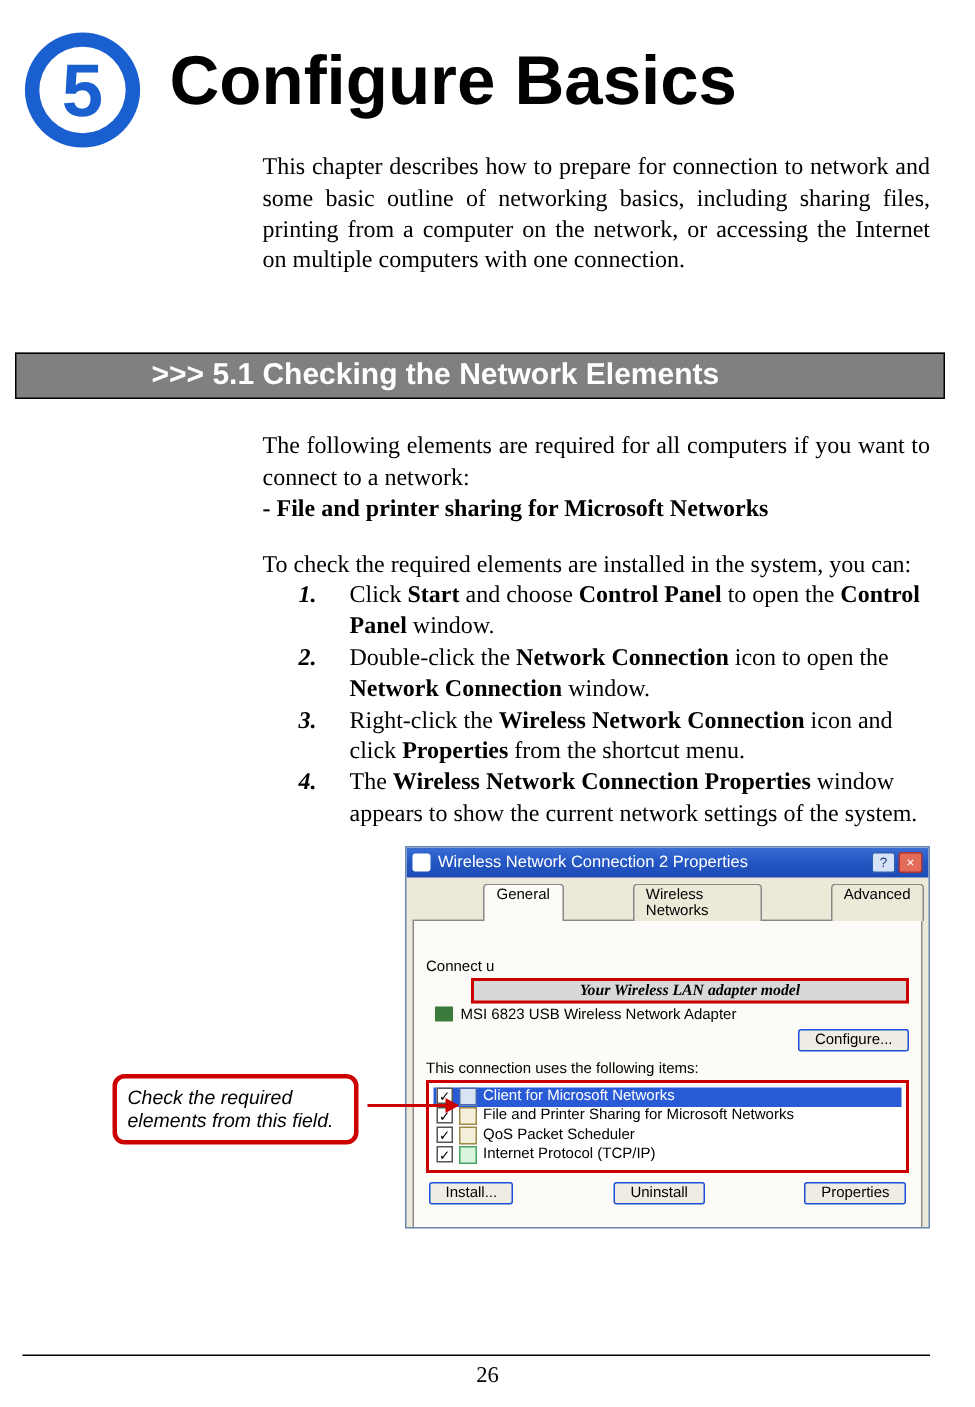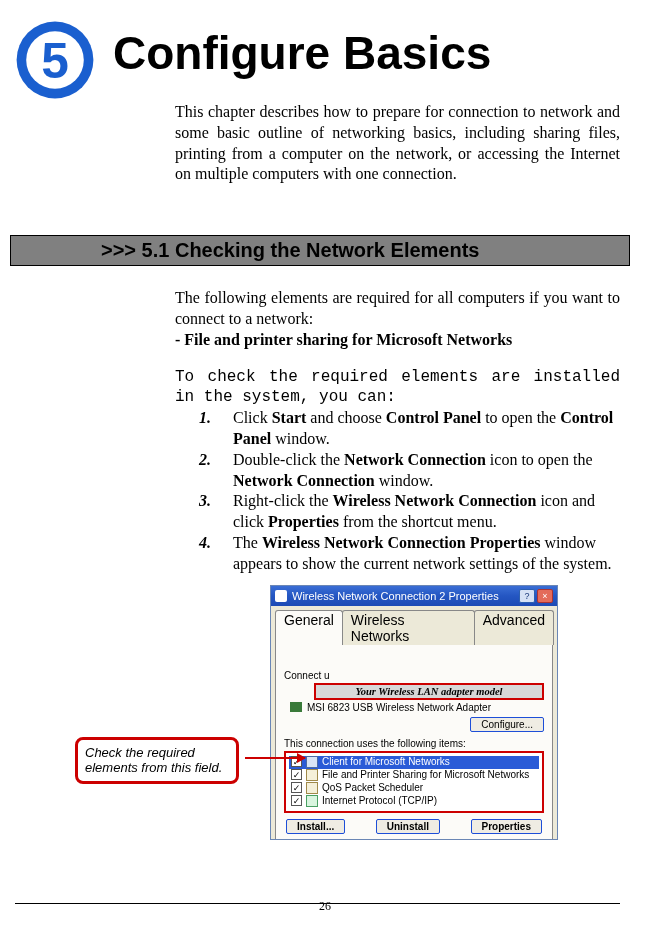--- a/index.html
+++ b/index.html
@@ -38,38 +38,38 @@
     .intro {
       margin-left: 160px;
       font-size: 16px;
       text-align: justify;
       line-height: 1.3;
       margin-top: 2px;
       margin-bottom: 50px;
     }
     .section-bar {
       background: #808080;
-      color: #000000;
+      color: #ffffff;
       font-family: Arial, Helvetica, sans-serif;
       font-size: 20px;
       font-weight: bold;
       padding: 3px 6px 3px 90px;
       margin-left: -5px;
       margin-right: -10px;
       border: 1px solid #000;
       margin-bottom: 22px;
     }
     .body-text {
       margin-left: 160px;
       font-size: 16px;
       line-height: 1.3;
     }
     .req-intro { text-align: justify; }
     .req-list { font-weight: bold; margin-bottom: 16px; }
-    .check-intro { text-align: justify; font-family: Liberation Mono, monospace; }
+    .check-intro { text-align: justify; }
     ol.steps {
       list-style: none;
       padding-left: 24px;
       margin-top: 0;
     }
     ol.steps li {
       display: flex;
       gap: 18px;
       margin-bottom: 0;
       line-height: 1.3;
@@ -86,21 +86,21 @@
     .dialog-wrap {
       position: relative;
       margin-top: 10px;
       margin-left: 70px;
       height: 260px;
     }
     .dialog {
       position: absolute;
       left: 185px;
       top: 0;
-      width: 288px;
+      width: 350px;
       height: 255px;
       border: 1px solid #6a86b5;
       background: #ece9d8;
       font-family: "Tahoma", Arial, sans-serif;
       font-size: 10px;
       overflow: hidden;
     }
     .titlebar {
       background: linear-gradient(#3a6ed5, #2456c2 50%, #1c4ab5);
       color: #fff;
@@ -133,23 +133,24 @@
     .tabs {
       display: flex;
       padding: 4px 4px 0 4px;
       gap: 0;
     }
     .tab {
       border: 1px solid #888;
       border-bottom: none;
       padding: 1px 8px;
       background: #ece9d8;
-      font-size: 14px;
+      font-size: 10px;
       border-radius: 3px 3px 0 0;
       margin-right: -1px;
+      margin-left: 47px;
     }
     .tab.active { background: #fcfbf8; position: relative; z-index: 2;}
     .tab-panel {
       margin: 0 4px;
       border: 1px solid #888;
       background: #fcfbf8;
       padding: 8px;
       height: 220px;
       margin-top: -1px;
     }
@@ -213,21 +214,20 @@
     }
     .mini-icn {
       width: 12px; height: 12px; display:inline-block;
     }
     .btn-row3 {
       display: flex;
       gap: 12px;
       justify-content: space-between;
       margin-top: 6px;
       padding: 0 2px;
-      font-weight: bold;
     }
     .callout-left {
       position: absolute;
       left: -10px;
       top: 152px;
       width: 164px;
       border: 3px solid #cc0000;
       border-radius: 8px;
       background: #fff;
       padding: 5px 7px;
@@ -248,24 +248,24 @@
       content: "";
       position: absolute;
       right: -1px; top: -4px;
       border-left: 9px solid #cc0000;
       border-top: 5px solid transparent;
       border-bottom: 5px solid transparent;
     }
 
     .page-footer {
       position: absolute;
-      bottom: 24px;
+      bottom: 12px;
       left: 0; right: 0;
       text-align: center;
-      font-size: 12px;
+      font-size: 15px;
     }
     .footer-rule {
       position: absolute;
       bottom: 34px;
       left: 15px; right: 30px;
       border-top: 1px solid #000;
     }
   </style>
 </head>
 <body>

